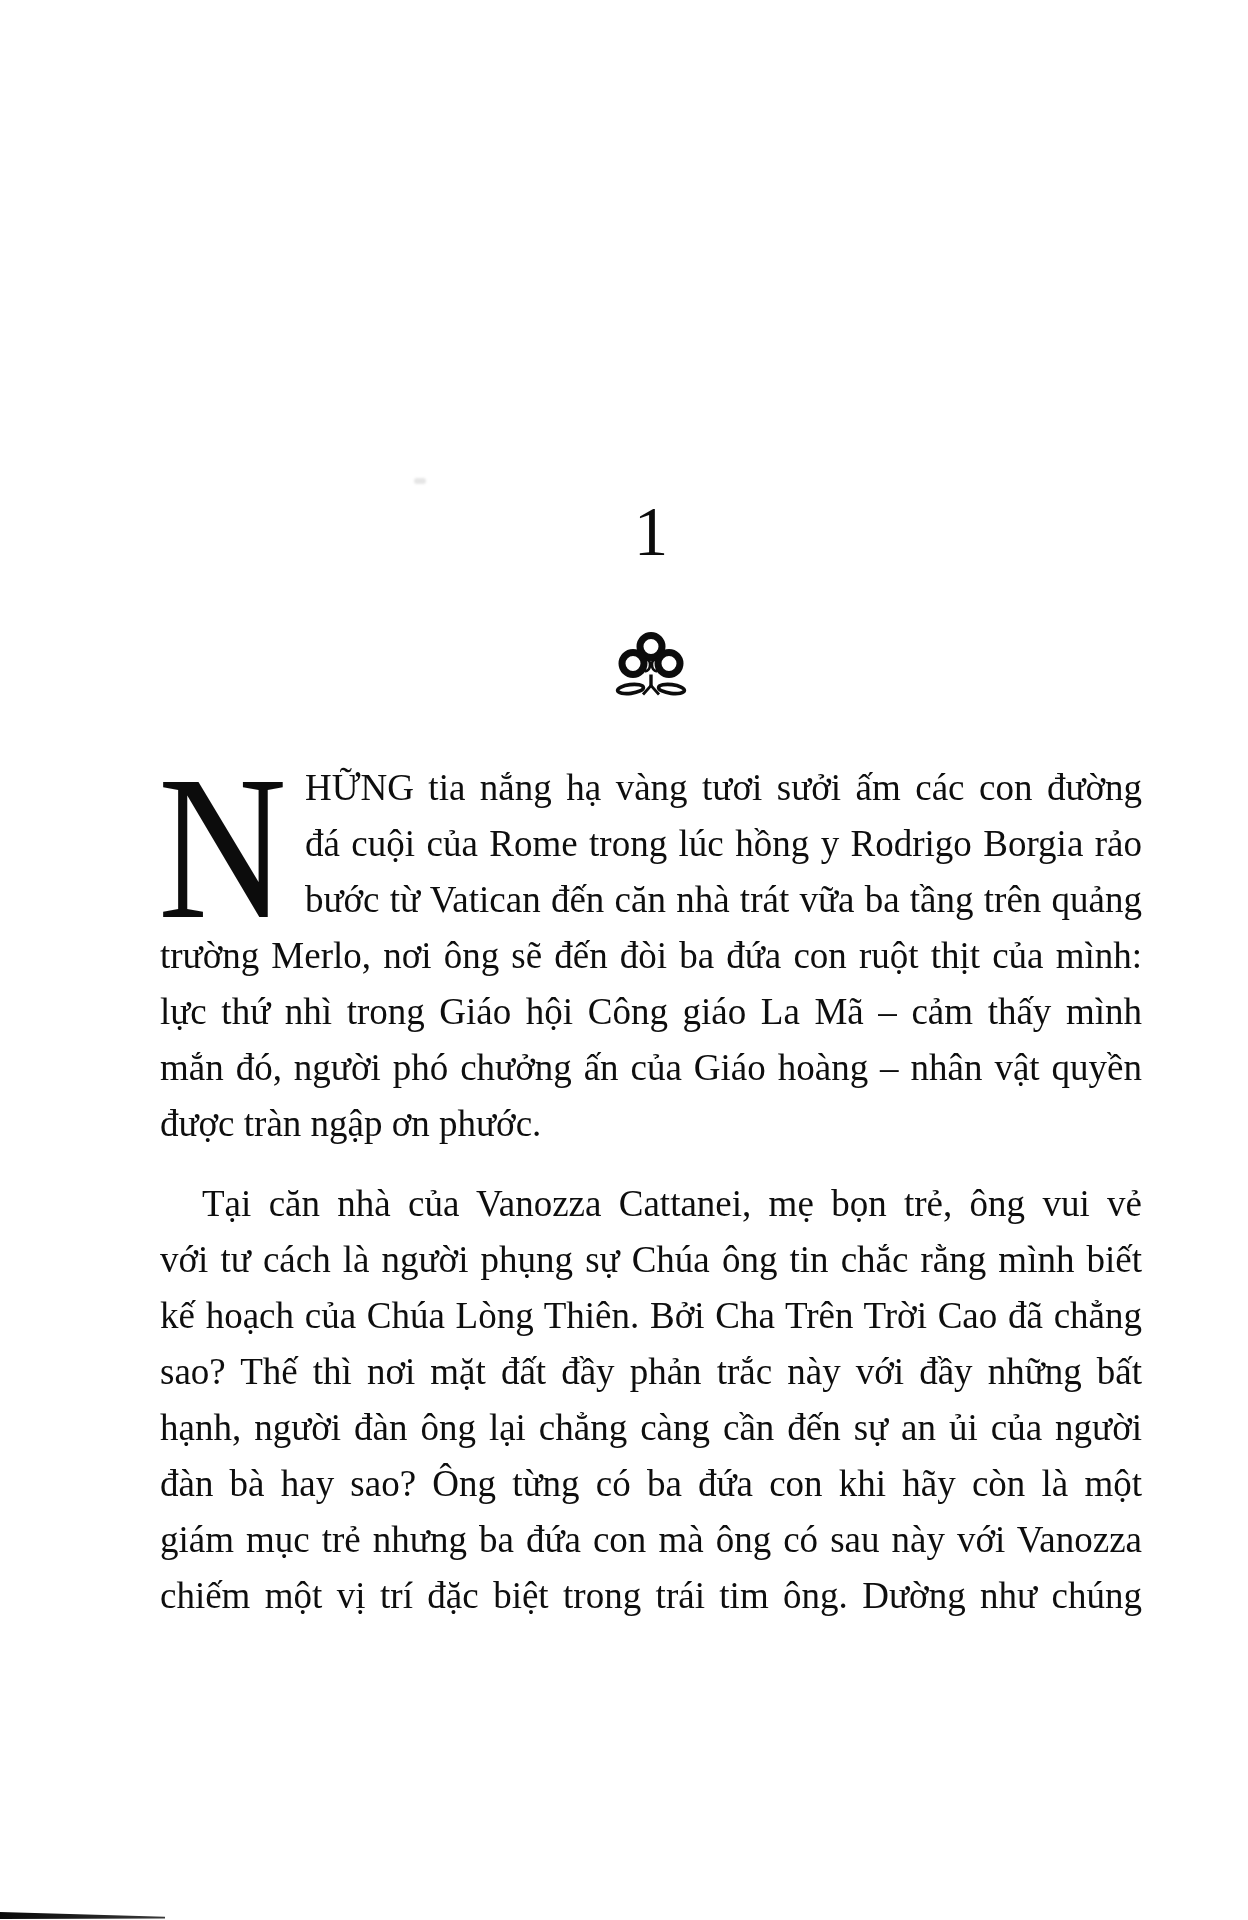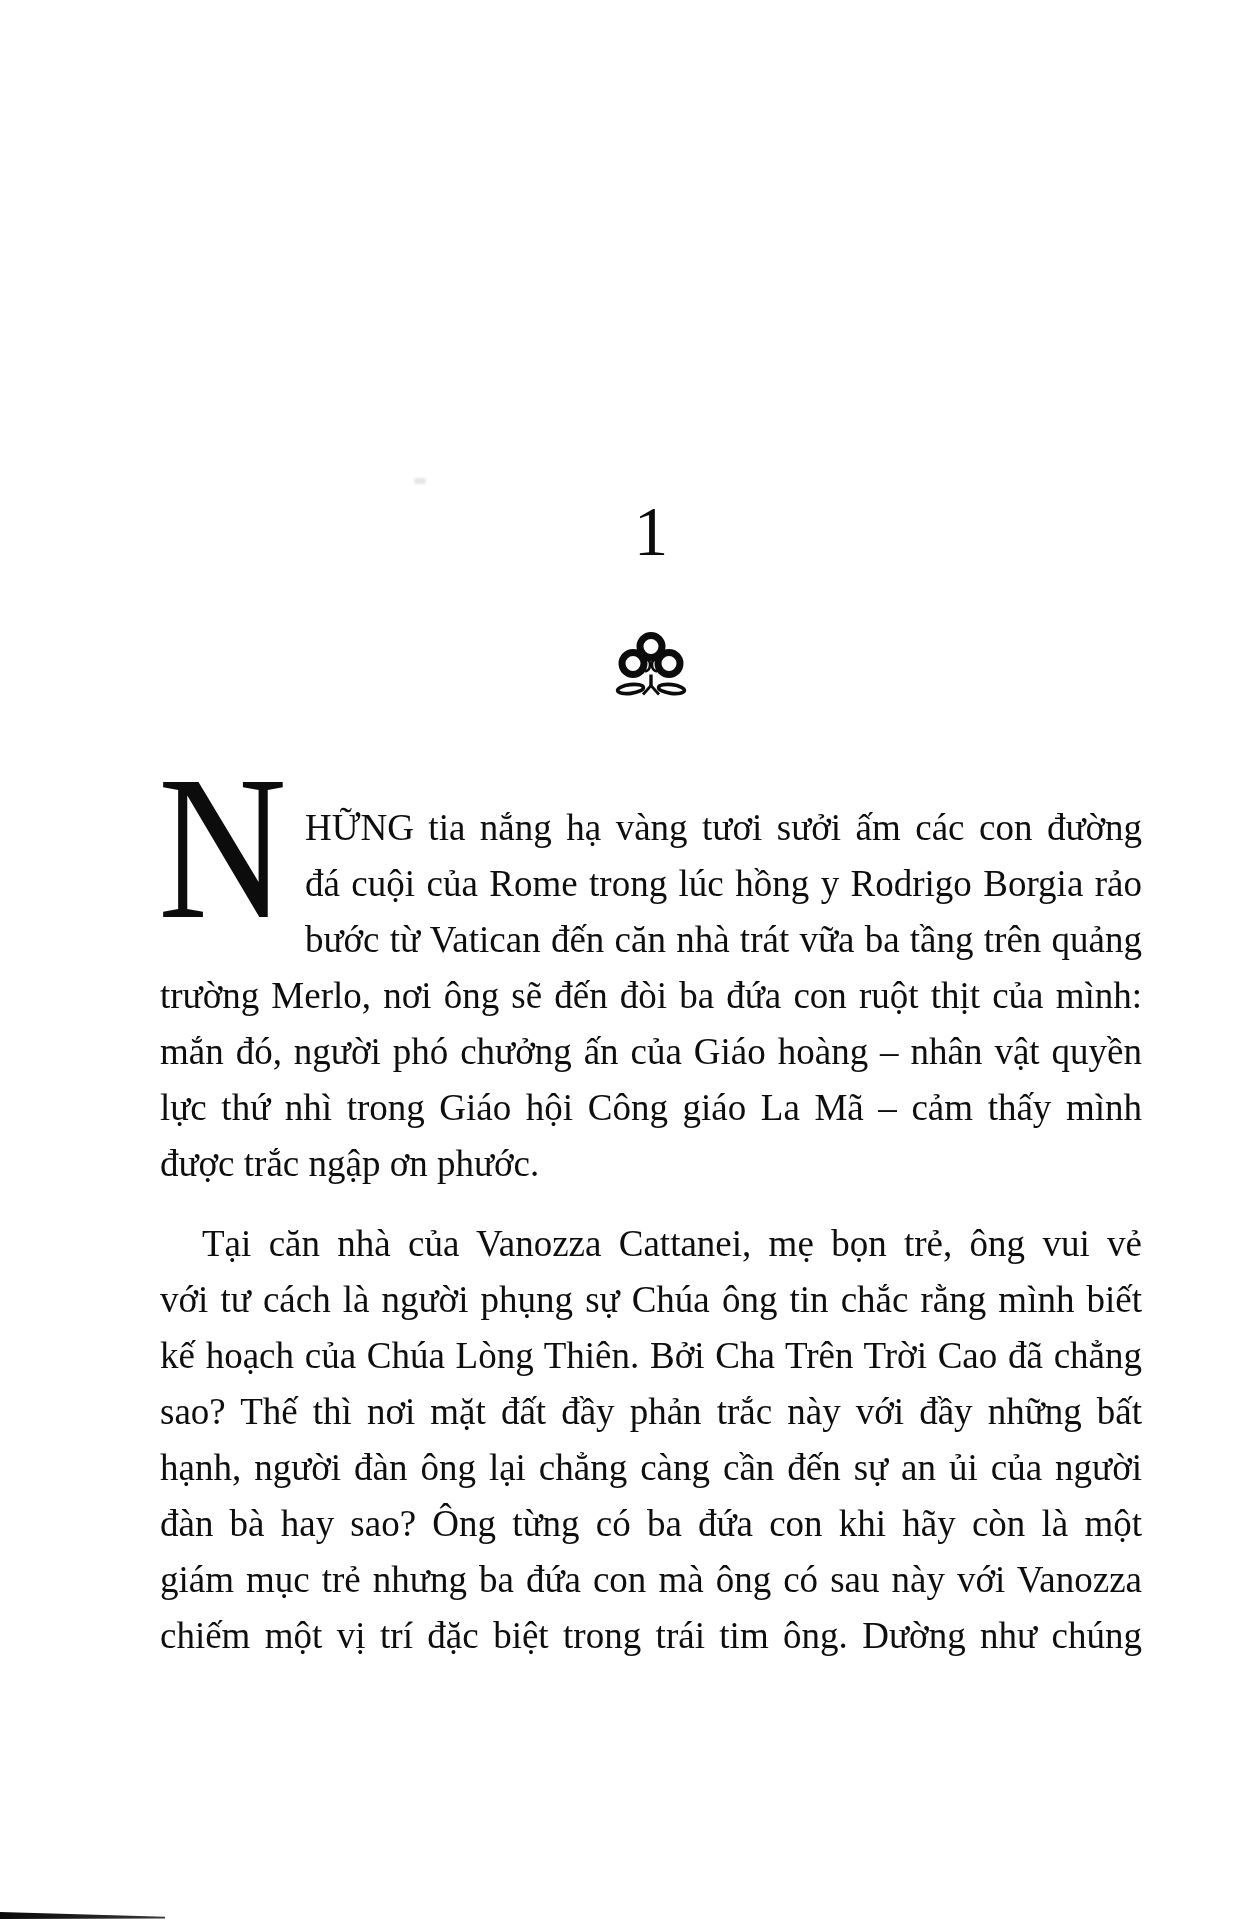--- a/index.html
+++ b/index.html
@@ -43,21 +43,21 @@
     font-size: 205px;
     line-height: 205px;
     height: 205px;
     transform: scaleX(0.87);
     transform-origin: left top;
     color: #0c0c0c;
   }
   .text-block {
     position: absolute;
     left: 160px;
-    top: 800px;
+    top: 760px;
     width: 982px;
     font-size: 37px;
     line-height: 56px;
   }
   .line {
     width: 982px;
     height: 56px;
     text-align: justify;
     text-align-last: justify;
     text-justify: inter-word;
@@ -111,23 +111,23 @@
     </svg>
   </div>
 
   <div class="drop-cap">N</div>
 
   <div class="text-block">
     <div class="line dc">HỮNG tia nắng hạ vàng tươi sưởi ấm các con đường</div>
     <div class="line dc">đá cuội của Rome trong lúc hồng y Rodrigo Borgia rảo</div>
     <div class="line dc">bước từ Vatican đến căn nhà trát vữa ba tầng trên quảng</div>
     <div class="line">trường Merlo, nơi ông sẽ đến đòi ba đứa con ruột thịt của mình:</div>
+    <div class="line">lực thứ nhì trong Giáo hội Công giáo La Mã – cảm thấy mình</div>
     <div class="line">mắn đó, người phó chưởng ấn của Giáo hoàng – nhân vật quyền</div>
-    <div class="line">lực thứ nhì trong Giáo hội Công giáo La Mã – cảm thấy mình</div>
-    <div class="line parend">được trắc ngập ơn phước.</div>
+    <div class="line parend">được tràn ngập ơn phước.</div>
     <div class="line indent">Tại căn nhà của Vanozza Cattanei, mẹ bọn trẻ, ông vui vẻ</div>
     <div class="line">với tư cách là người phụng sự Chúa ông tin chắc rằng mình biết</div>
     <div class="line">kế hoạch của Chúa Lòng Thiên. Bởi Cha Trên Trời Cao đã chẳng</div>
     <div class="line">sao? Thế thì nơi mặt đất đầy phản trắc này với đầy những bất</div>
     <div class="line">hạnh, người đàn ông lại chẳng càng cần đến sự an ủi của người</div>
     <div class="line">đàn bà hay sao? Ông từng có ba đứa con khi hãy còn là một</div>
     <div class="line">giám mục trẻ nhưng ba đứa con mà ông có sau này với Vanozza</div>
     <div class="line">chiếm một vị trí đặc biệt trong trái tim ông. Dường như chúng</div>
   </div>
 

